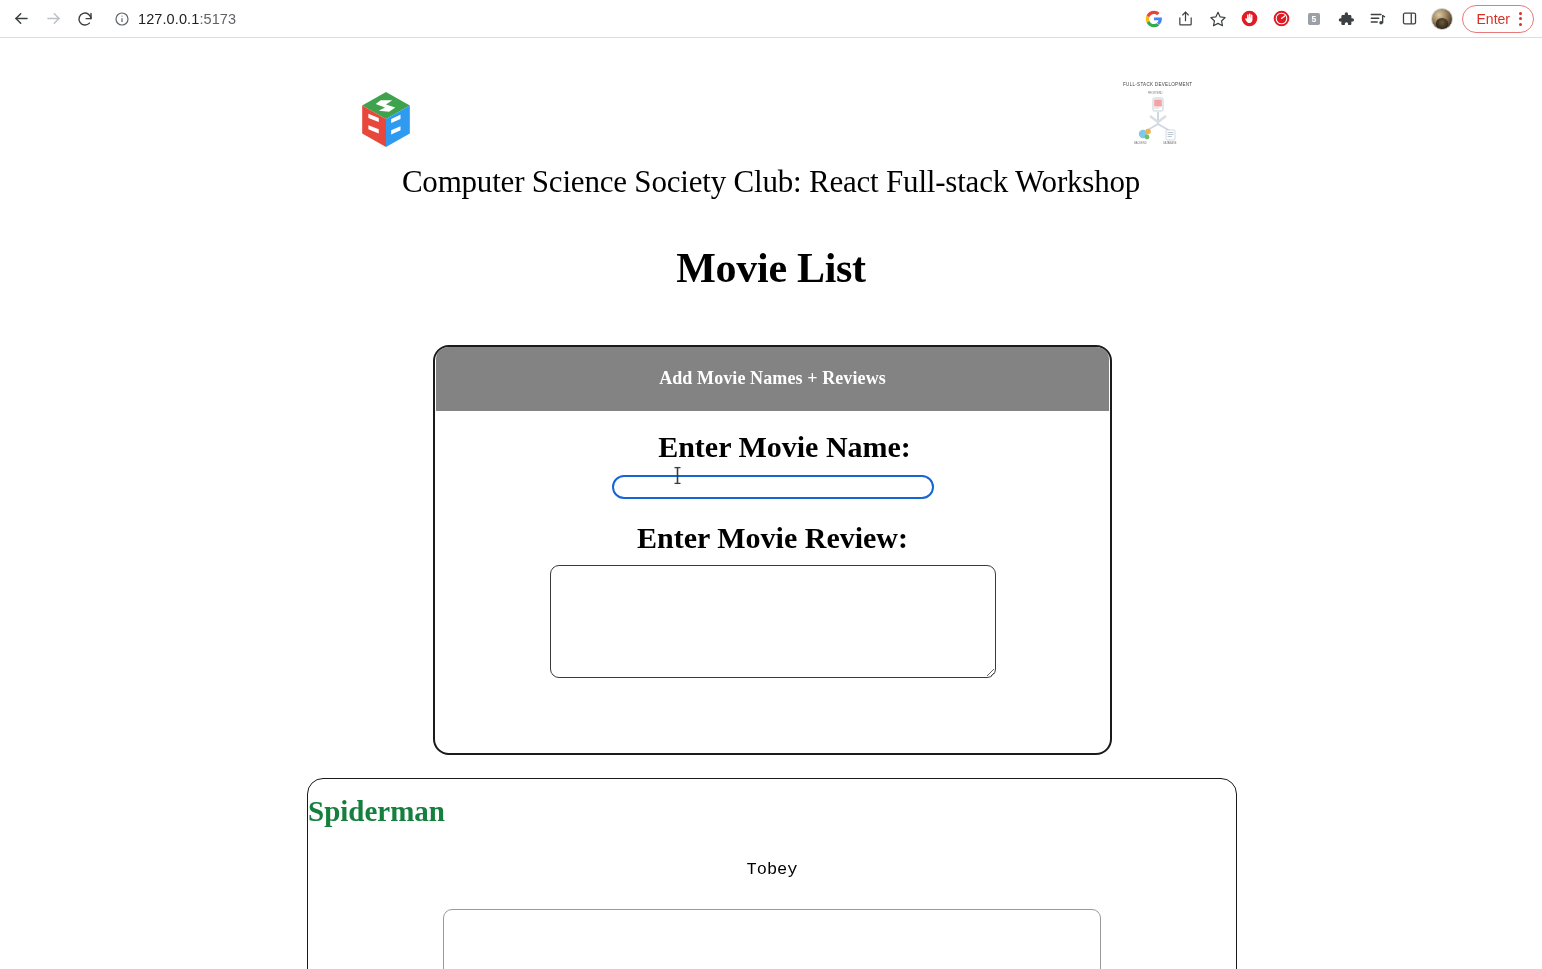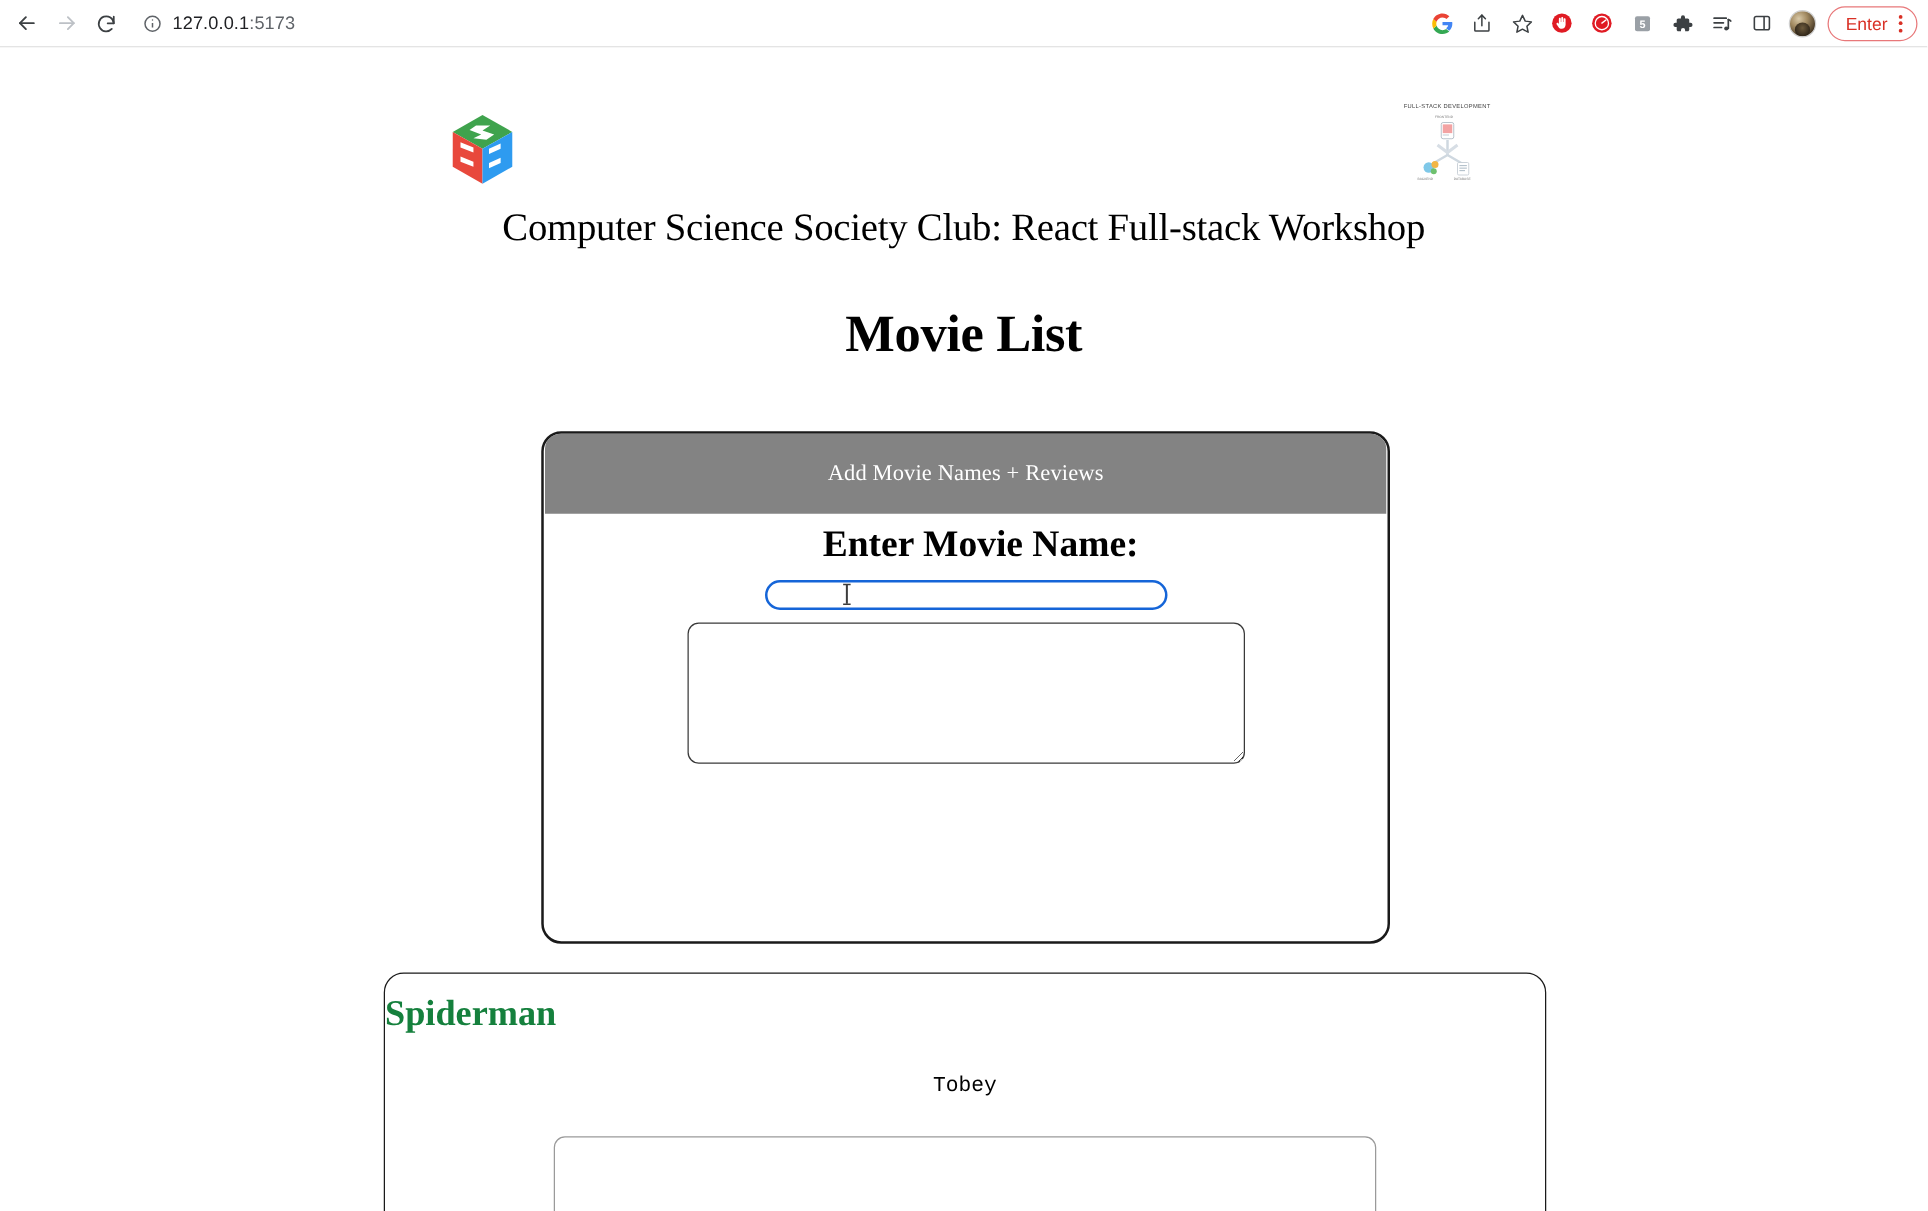--- a/index.html
+++ b/index.html
@@ -202,32 +202,32 @@
     height: 65px;
     background: #838383;
     border-radius: 13px 13px 0 0;
     margin: -1px 1px 0 1px;
     display: flex;
     align-items: center;
     justify-content: center;
   }
   .card-header-text {
     color: #ffffff;
-    font-weight: 400;
+    font-weight: 700;
     font-size: 18px;
     letter-spacing: 0.1px;
   }
   .field-label {
     text-align: center;
     font-size: 30px;
     font-weight: 700;
     color: #000;
     margin: 0;
   }
-  .label-name { padding-top: 8px; margin-left: 24px; }
+  .label-name { padding-top: 19px; margin-left: 24px; }
   .label-review { padding-top: 22px; }
 
   .name-input {
     display: block;
     margin: 11px auto 0 auto;
     width: 322px;
     height: 24px;
     border: 2px solid #1565d8;
     border-radius: 12px;
     background: #ffffff;
@@ -489,20 +489,21 @@
   <h2 class="movie-list-title">Movie List</h2>
 
   <div class="form-card">
     <div class="card-header">
       <span class="card-header-text">Add Movie Names + Reviews</span>
     </div>
 
     <div class="field-label label-name">Enter Movie Name:</div>
     <input class="name-input" type="text" placeholder="" style="">
 
+    <div class="field-label label-review">Enter Movie Review:</div>
     <textarea class="review-textarea" placeholder="" style=""></textarea>
 
   </div>
 
   <svg class="caret-cursor" viewBox="0 0 9 19">
     <line x1="4.5" y1="2" x2="4.5" y2="17" stroke="#3c3c3c" stroke-width="1.6"></line>
     <line x1="1.5" y1="1.6" x2="7.5" y2="1.6" stroke="#3c3c3c" stroke-width="1.3"></line>
     <line x1="1.5" y1="17.4" x2="7.5" y2="17.4" stroke="#3c3c3c" stroke-width="1.3"></line>
   </svg>
 

